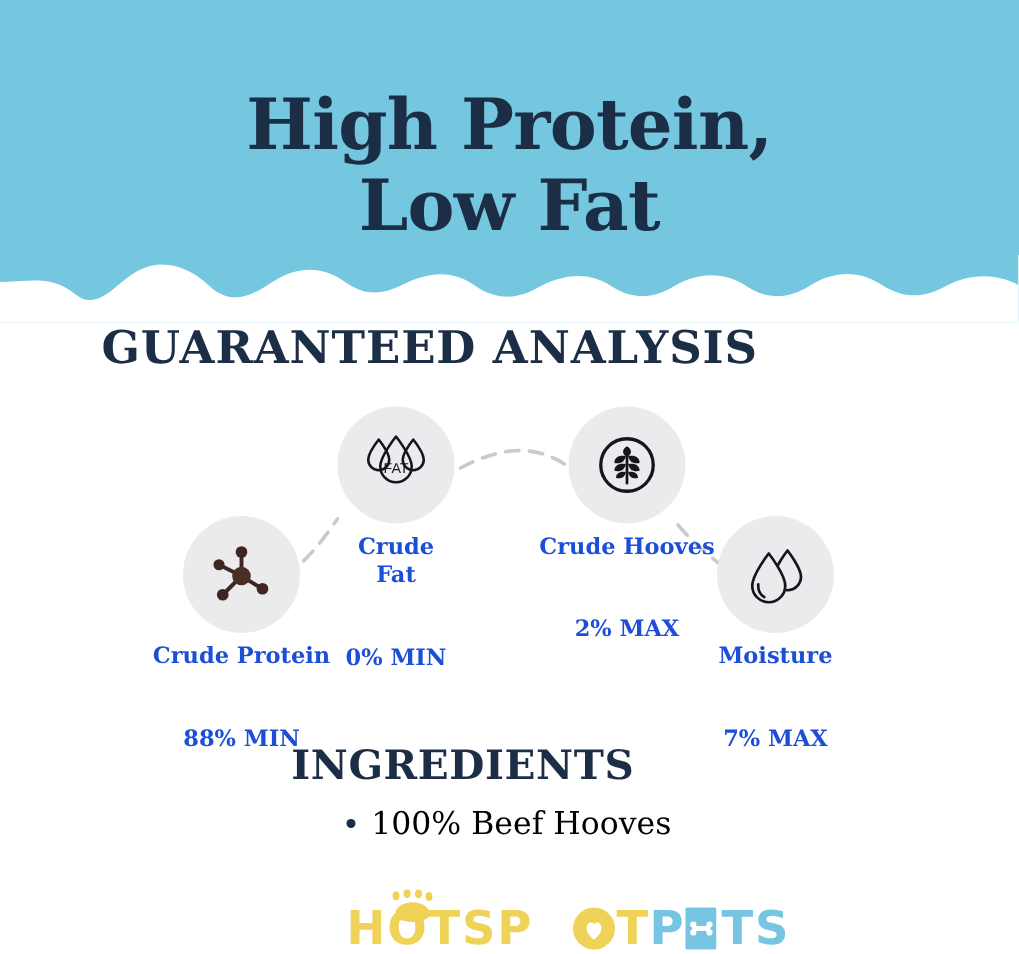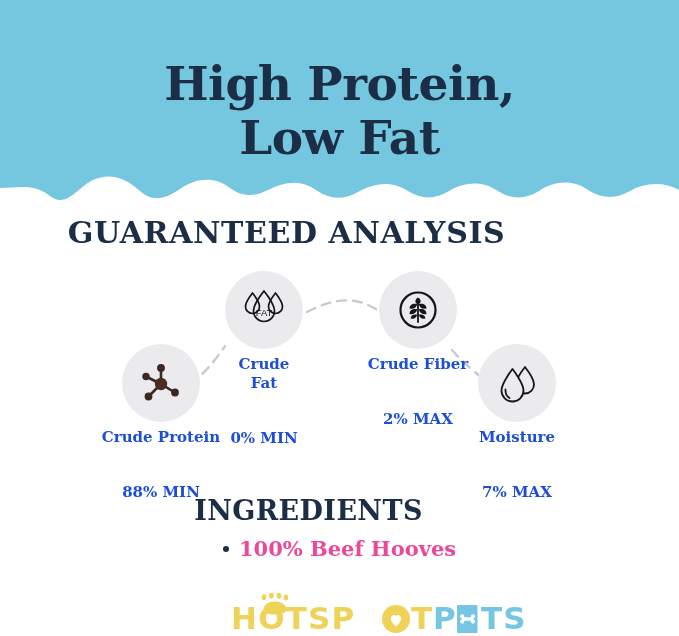--- a/index.html
+++ b/index.html
@@ -114,23 +114,23 @@
 
   
   #ingredient-list {
     position: absolute;
     left: 0;
     top: 536px;
     width: 679px;
     text-align: center;
   }
   .ingredient-item {
-    color: #ec4899;
+    color: #000000;
     font-family: "DejaVu Serif", serif;
-    font-weight: bold;
+    font-weight: normal;
     font-size: 21px;
     line-height: 26px;
   }
   .ingredient-item .dot {
     display: inline-block;
     width: 6px;
     height: 6px;
     border-radius: 50%;
     background: #1b2e45;
     vertical-align: middle;
@@ -243,21 +243,21 @@
           <path d="M23.2,18 C 18.5,17.2 15.5,19 15.6,22.6 C 19.6,23.6 22.6,21.8 23.2,18 Z"></path>
           <path d="M24.8,18 C 29.5,17.2 32.5,19 32.4,22.6 C 28.4,23.6 25.4,21.8 24.8,18 Z"></path>
           <path d="M23.2,23.3 C 18.5,22.5 15.5,24.3 15.6,27.9 C 19.6,28.9 22.6,27.1 23.2,23.3 Z"></path>
           <path d="M24.8,23.3 C 29.5,22.5 32.5,24.3 32.4,27.9 C 28.4,28.9 25.4,27.1 24.8,23.3 Z"></path>
           <path d="M23.2,28.6 C 19.2,27.9 16.6,29.5 16.7,32.6 C 20.2,33.4 22.7,31.9 23.2,28.6 Z"></path>
           <path d="M24.8,28.6 C 28.8,27.9 31.4,29.5 31.3,32.6 C 27.8,33.4 25.3,31.9 24.8,28.6 Z"></path>
         </g>
       </svg>
     </div>
     <div class="nutrient-label" style="left:318px; top:93px; width:200px;">
-      <span class="nm">Crude Fiber</span>
+      <span class="nm">Crude Hooves</span>
       <span class="vl">2% MAX</span>
     </div>
   </div>
 
   <div class="nutrient">
     <div class="bubble" style="left:478px; top:82px; width:78px; height:78px;">
       <svg width="50" height="50" viewBox="0 0 50 50">
         <g fill="none" stroke="#14161c" stroke-width="1.8" stroke-linejoin="round">
           <path d="M33,9 C 33,9 24,20.5 24,26.5 a9,9 0 0 0 18,0 C 42,20.5 33,9 33,9 Z"></path>
           <path d="M20.5,11 C 20.5,11 9.5,25 9.5,32.5 a11,11 0 0 0 22,0 C 31.5,25 20.5,11 20.5,11 Z" fill="#ebebee"></path>

